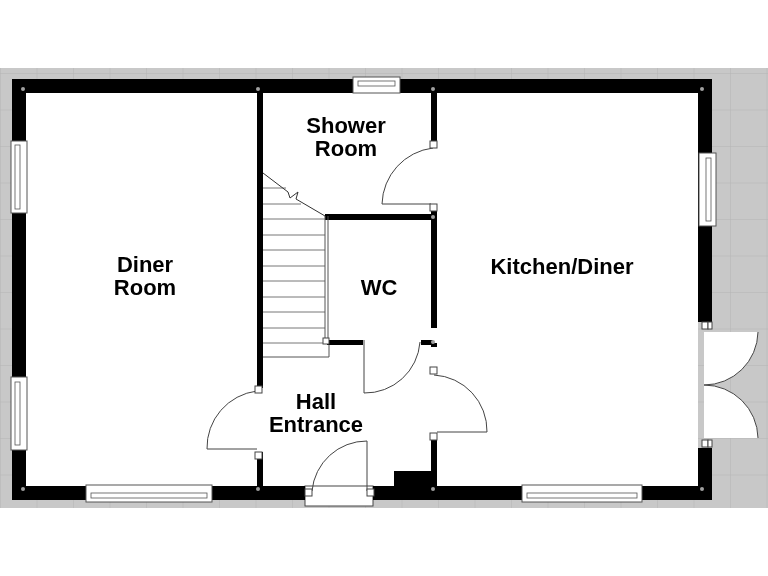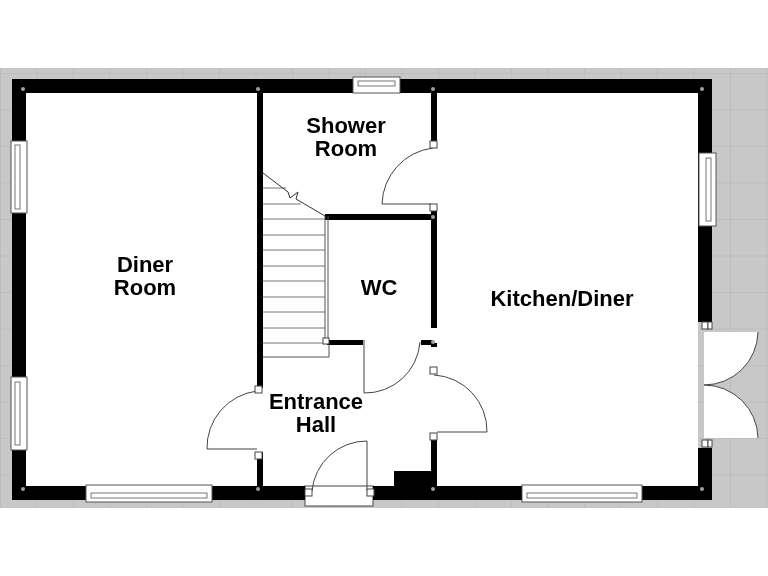--- a/index.html
+++ b/index.html
@@ -158,19 +158,19 @@
   <div>Diner</div>
   <div>Room</div>
 </div>
 <div class="label" style="left:296px;top:114px;width:100px;">
   <div>Shower</div>
   <div>Room</div>
 </div>
 <div class="label" style="left:350px;top:276px;width:58px;">
   <div>WC</div>
 </div>
-<div class="label" style="left:474px;top:255px;width:176px;margin-top:32px;">
+<div class="label" style="left:474px;top:255px;width:176px;">
   <div>Kitchen/Diner</div>
 </div>
 <div class="label" style="left:256px;top:390px;width:120px;">
+  <div>Hall</div>
   <div>Entrance</div>
-  <div>Hall</div>
 </div>
 
 </body></html>

